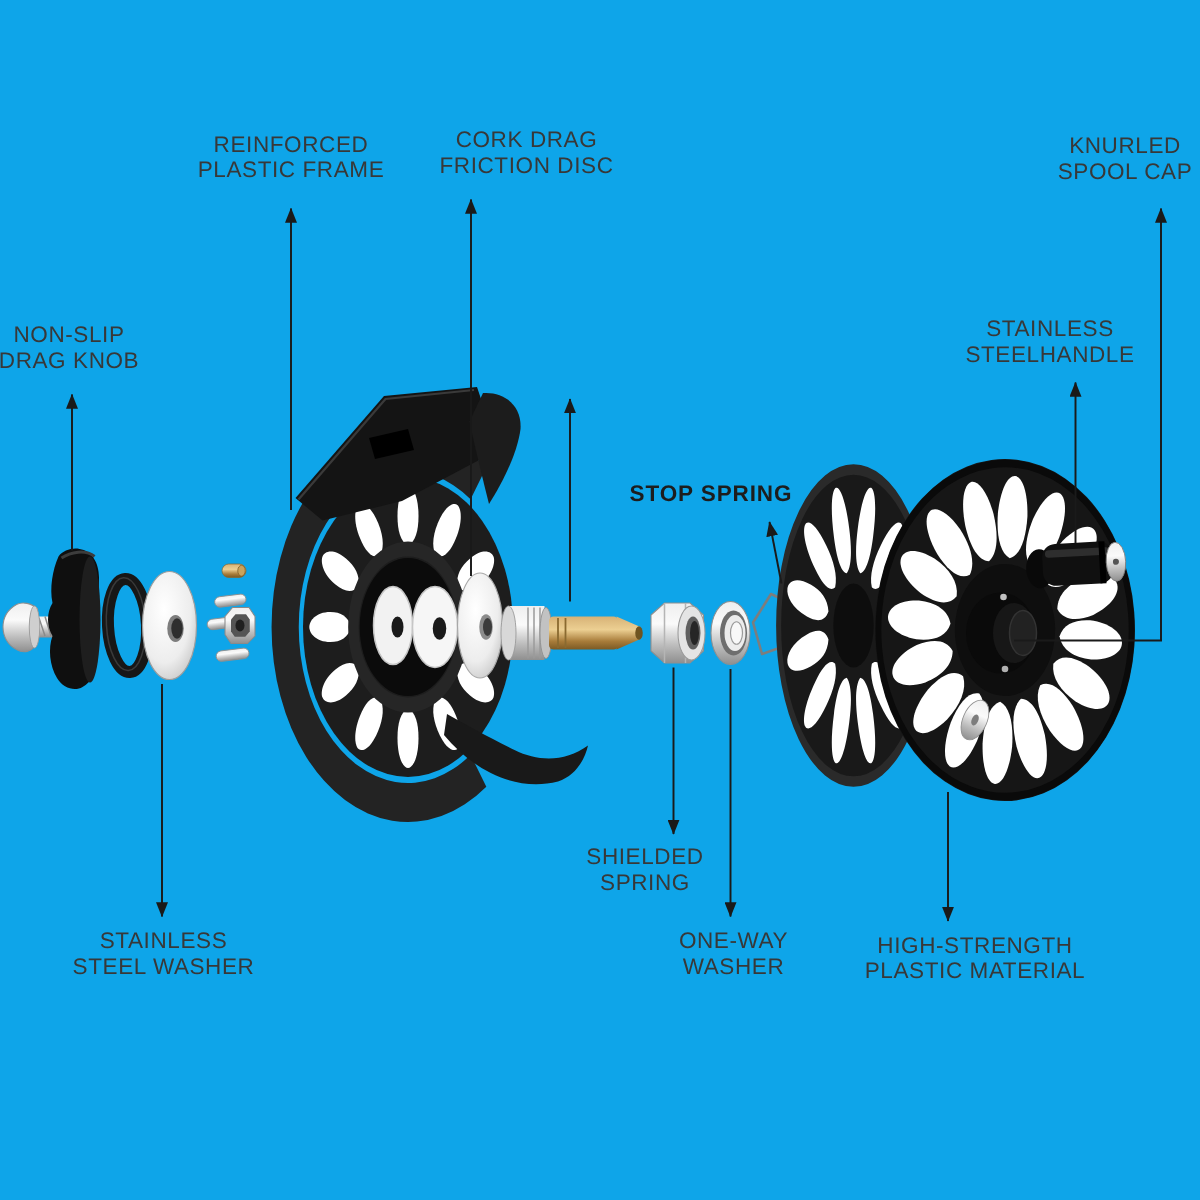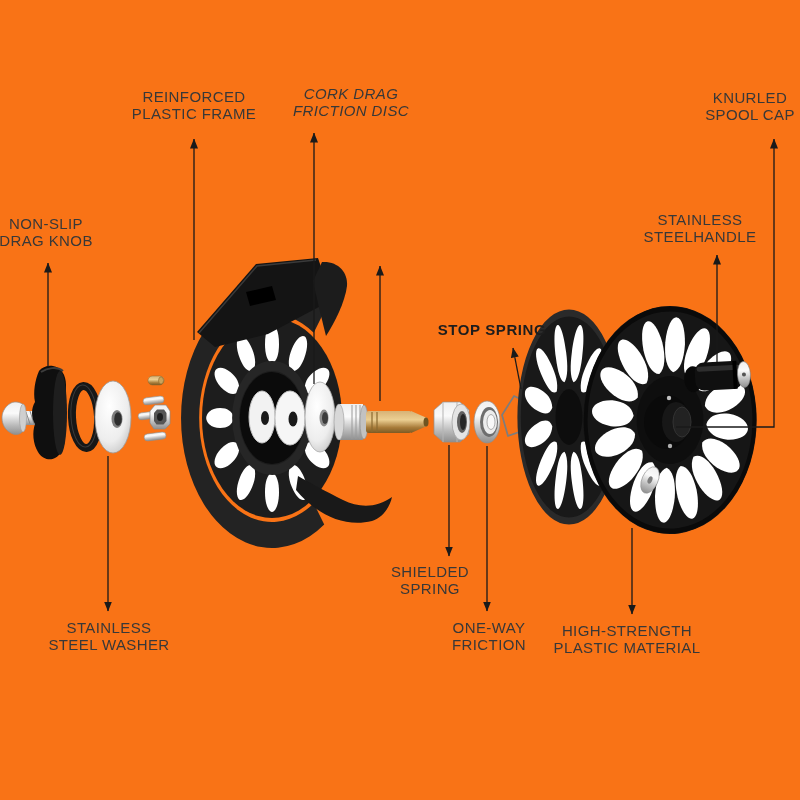--- a/index.html
+++ b/index.html
@@ -1,38 +1,38 @@
 <!DOCTYPE html>
 <html><head>
 <meta charset="utf-8">
 <style>
   html,body{margin:0;padding:0;background:#ffffff;}
   #stage{
-    position:relative;width:800px;height:800px;background:#f97316;overflow:hidden;
+    position:relative;width:800px;height:800px;background:#0ea5e9;overflow:hidden;
     font-family:"Liberation Sans", sans-serif;
   }
   #diagram-svg{position:absolute;left:0;top:0;width:800px;height:800px;}
   .lbl{
     position:absolute;width:170px;text-align:center;
     font-size:15px;line-height:17px;letter-spacing:0.4px;
     color:#383838;white-space:pre-line;z-index:2;
   }
   .lbl.bold{font-weight:700;color:#1d1d1d;letter-spacing:0.6px;}
   
   #lbl-frame   {left:109px;top:88px;}
-  #lbl-cork    {left:266px;top:85px;font-style:italic;}
+  #lbl-cork    {left:266px;top:85px;}
   #lbl-knurled {left:665px;top:89px;}
   #lbl-knob    {left:-39px;top:215px;}
   #lbl-shaft   {left:325px;top:217px;}
   #lbl-handle  {left:615px;top:211px;}
-  #lbl-spring  {left:407px;top:321px;text-align:center;}
+  #lbl-spring  {left:389px;top:321px;text-align:center;}
   #lbl-washer  {left:24px;top:619px;}
   #lbl-shielded{left:345px;top:563px;}
   #lbl-oneway  {left:404px;top:619px;}
-  #lbl-plastic {left:542px;top:622px;}
+  #lbl-plastic {left:565px;top:622px;}
 </style>
 </head>
 <body>
 
 <div id="stage">
 
   <svg id="diagram-svg" viewBox="0 0 800 800">
     <defs>
       <linearGradient id="silverV" x1="0" y1="0" x2="0" y2="1">
         <stop offset="0" stop-color="#efefef"></stop>
@@ -263,16 +263,16 @@
   <div class="lbl" id="lbl-knob">NON-SLIP
 DRAG KNOB</div>
   <div class="lbl" id="lbl-handle">STAINLESS
 STEELHANDLE</div>
   <div class="lbl bold" id="lbl-spring">STOP SPRING</div>
   <div class="lbl" id="lbl-washer">STAINLESS
 STEEL WASHER</div>
   <div class="lbl" id="lbl-shielded">SHIELDED
 SPRING</div>
   <div class="lbl" id="lbl-oneway">ONE-WAY
-FRICTION</div>
+WASHER</div>
   <div class="lbl" id="lbl-plastic">HIGH-STRENGTH
 PLASTIC MATERIAL</div>
 </div>
 
 </body></html>

